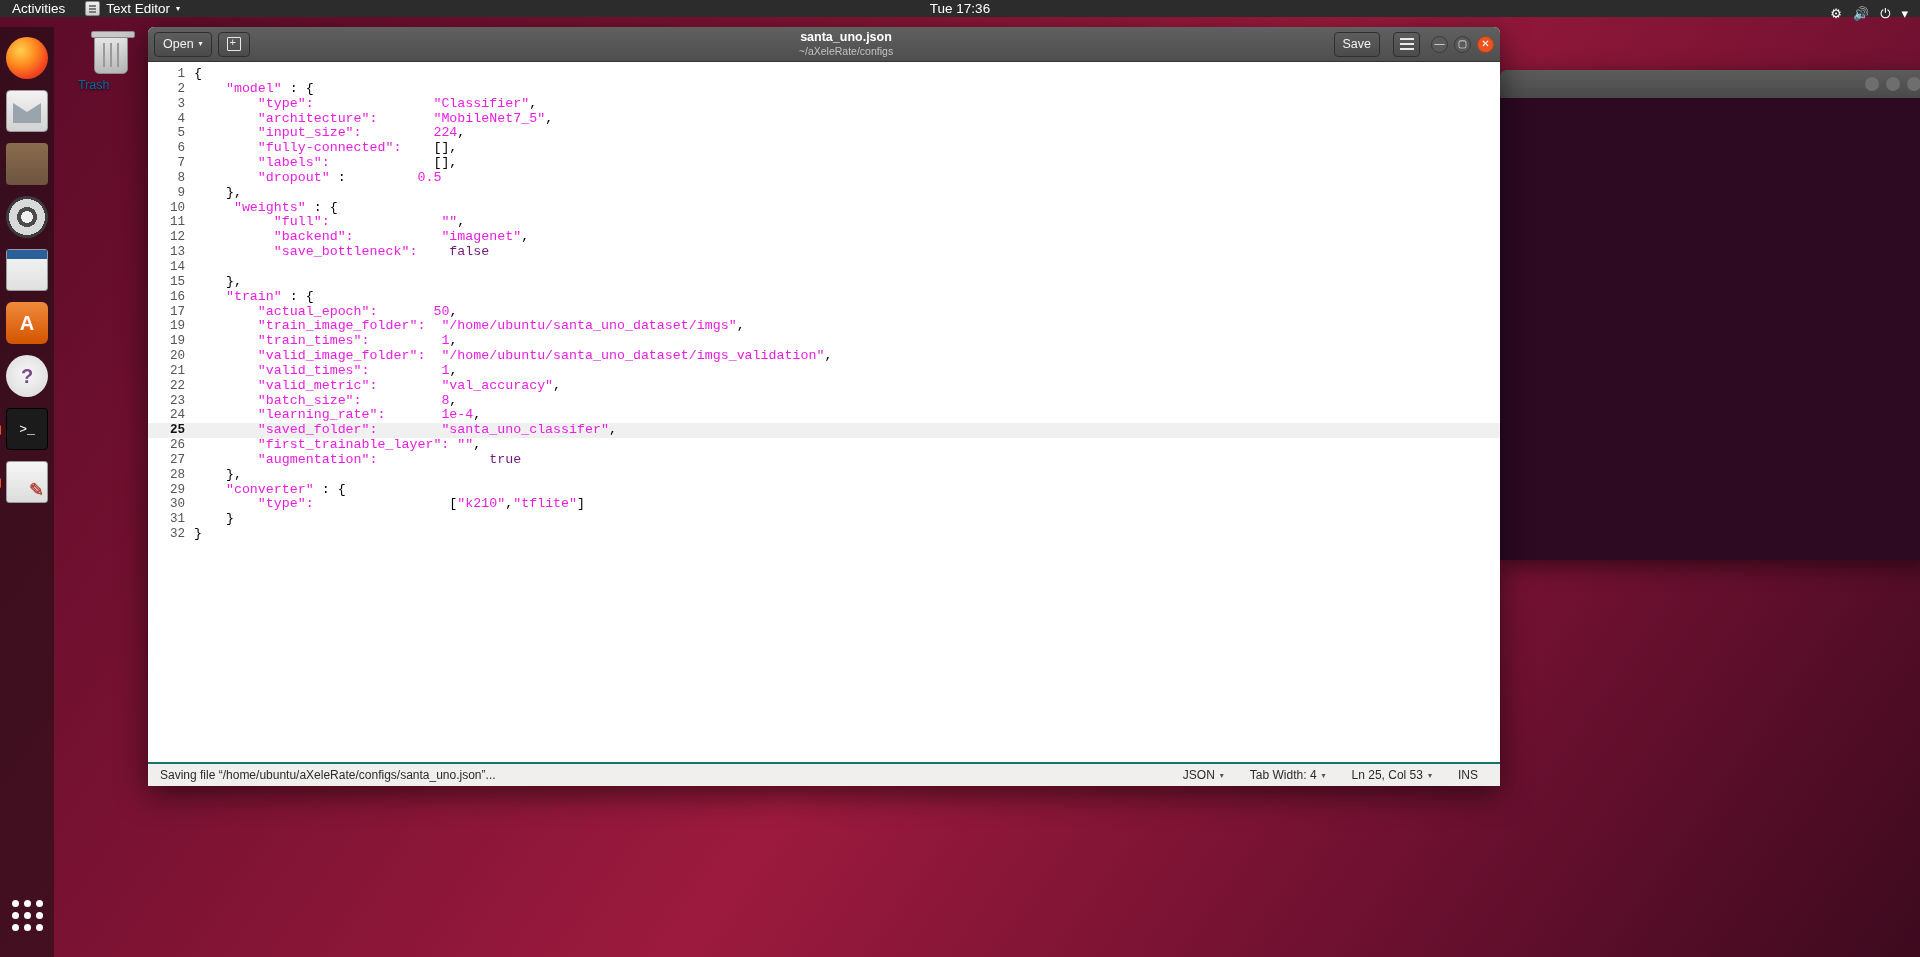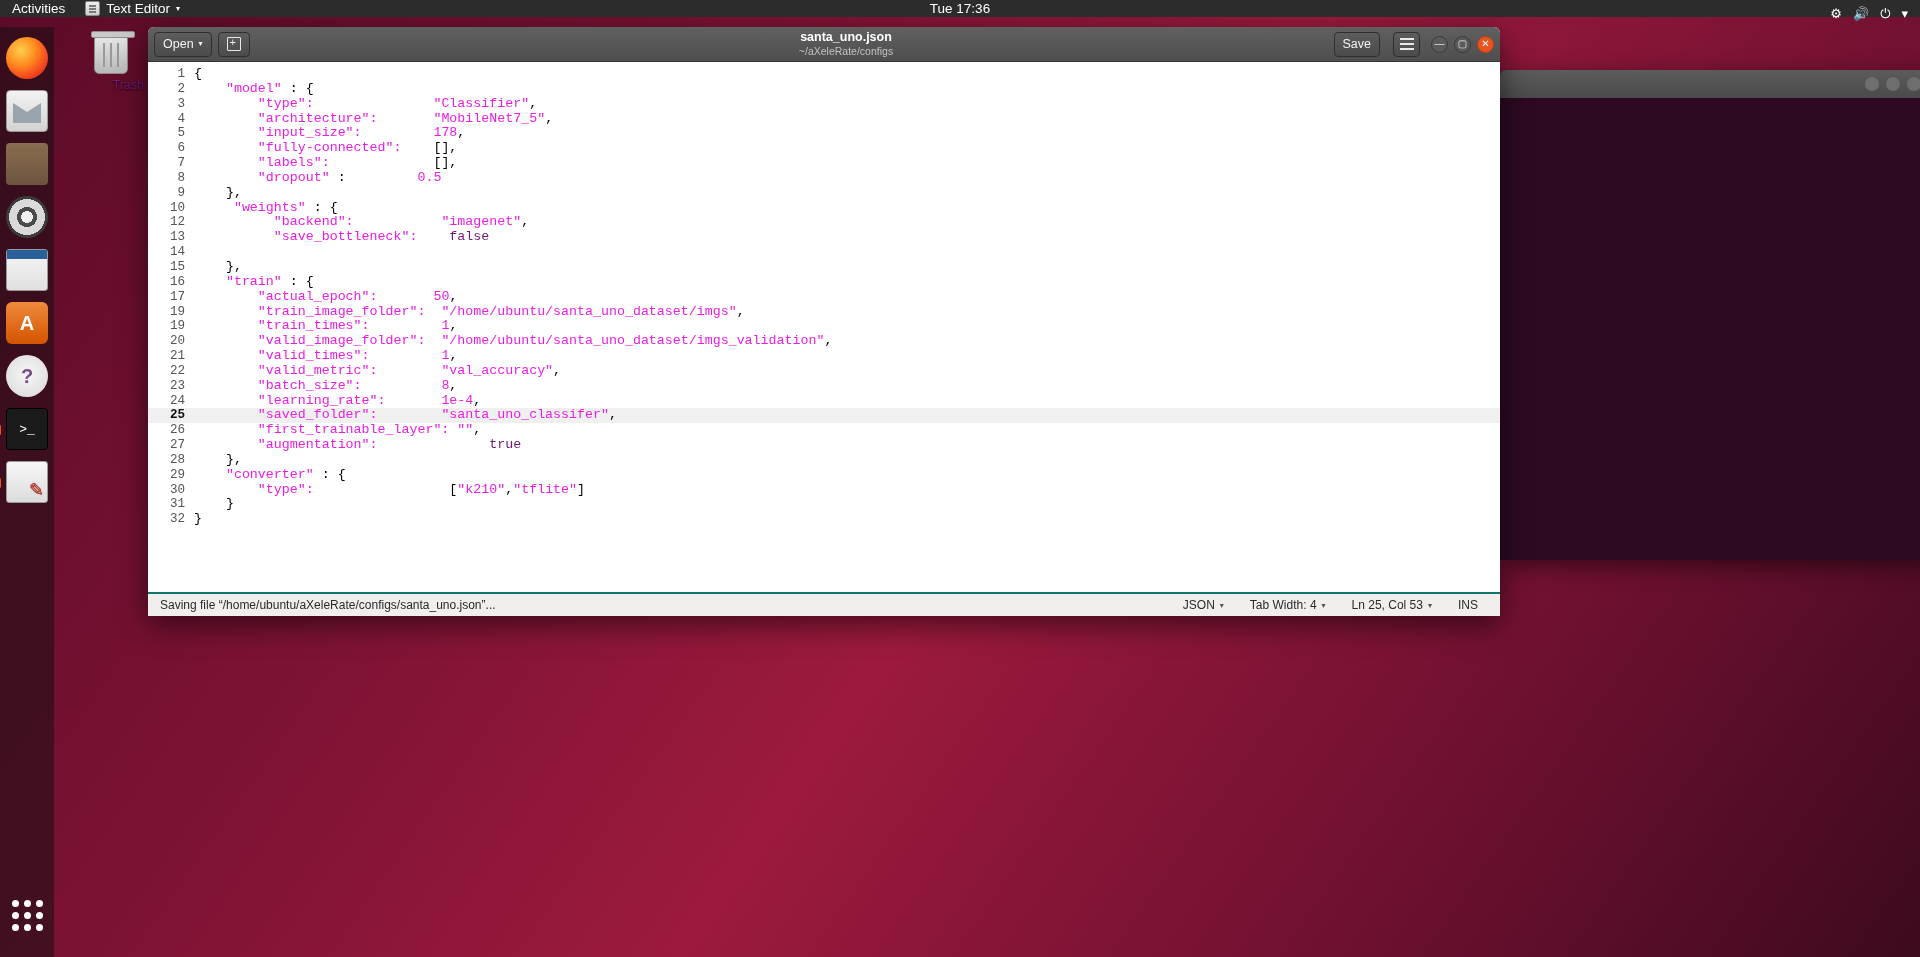--- a/index.html
+++ b/index.html
@@ -81,21 +81,21 @@
     position:absolute; bottom: 22px; left: 7px;
     width: 40px; height: 40px;
     display:grid; grid-template-columns: repeat(3, 7px); grid-template-rows: repeat(3, 7px);
     gap: 5px; align-content:center; justify-content:center;
   }
   .dock-apps i { background:#ffffff; border-radius:50%; display:block; width:7px; height:7px; }
 
   
   #trash-icon-wrap {
     position: absolute; top: 36px; left: 78px; width: 66px;
-    text-align: right; color: #701a75; font-size: 12.5px;
+    text-align: left; color: #0369a1; font-size: 12.5px;
     text-shadow: 0 1px 2px rgba(0,0,0,.85);
     z-index: 10;
   }
   .trash-glyph {
     width: 34px; height: 38px; margin: 0 auto 4px;
     background: linear-gradient(#e6e6e6,#b9b9b9); border-radius: 3px 3px 5px 5px;
     position: relative; border: 1px solid #8d8d8d;
   }
   .trash-glyph::before {
     content:""; position:absolute; top:-6px; left:-4px; width:42px; height:5px;
@@ -118,21 +118,21 @@
     display:flex; align-items:center; justify-content:flex-end; gap:7px; padding-right: 9px;
   }
   #bg-terminal .bgt-btn { width:14px; height:14px; border-radius:50%; background:#6e6e6e; display:block; }
   #bg-terminal .bgt-body {
     padding: 8px 10px; color: #e8e8e8;
     font-family: "Liberation Mono", monospace; font-size: 12.5px; line-height: 1.55;
   }
 
   
   #gedit {
-    position: absolute; top: 27px; left: 148px; width: 1352px; height: 589px;
+    position: absolute; top: 27px; left: 148px; width: 1352px; height: 759px;
     background: #ffffff;
     box-shadow: 0 8px 30px rgba(0,0,0,.55);
     z-index: 30;
     display: flex; flex-direction: column;
     border-radius: 6px 6px 0 0;
     overflow: hidden;
   }
   
   #gedit-header {
     height: 35px; flex: 0 0 35px;
@@ -301,26 +301,27 @@
       </div>
     </div>
   </div>
 
   <div id="editor-area">
     <div id="code">
         <div class="code-line"><span class="ln">1</span><span class="src"><span class="tok-punct">{</span></span></div>
         <div class="code-line"><span class="ln">2</span><span class="src"><span class="tok-punct">    </span><span class="tok-str">"model"</span><span class="tok-punct"> : {</span></span></div>
         <div class="code-line"><span class="ln">3</span><span class="src"><span class="tok-punct">        </span><span class="tok-str">"type":</span><span class="tok-punct">               </span><span class="tok-str">"Classifier"</span><span class="tok-punct">,</span></span></div>
         <div class="code-line"><span class="ln">4</span><span class="src"><span class="tok-punct">        </span><span class="tok-str">"architecture":</span><span class="tok-punct">       </span><span class="tok-str">"MobileNet7_5"</span><span class="tok-punct">,</span></span></div>
-        <div class="code-line"><span class="ln">5</span><span class="src"><span class="tok-punct">        </span><span class="tok-str">"input_size":</span><span class="tok-punct">         </span><span class="tok-num">178</span><span class="tok-punct">,</span></span></div>
+        <div class="code-line"><span class="ln">5</span><span class="src"><span class="tok-punct">        </span><span class="tok-str">"input_size":</span><span class="tok-punct">         </span><span class="tok-num">224</span><span class="tok-punct">,</span></span></div>
         <div class="code-line"><span class="ln">6</span><span class="src"><span class="tok-punct">        </span><span class="tok-str">"fully-connected":</span><span class="tok-punct">    </span><span class="tok-punct">[],</span></span></div>
         <div class="code-line"><span class="ln">7</span><span class="src"><span class="tok-punct">        </span><span class="tok-str">"labels":</span><span class="tok-punct">             </span><span class="tok-punct">[],</span></span></div>
         <div class="code-line"><span class="ln">8</span><span class="src"><span class="tok-punct">        </span><span class="tok-str">"dropout"</span><span class="tok-punct"> :         </span><span class="tok-num">0.5</span></span></div>
         <div class="code-line"><span class="ln">9</span><span class="src"><span class="tok-punct">    },</span></span></div>
         <div class="code-line"><span class="ln">10</span><span class="src"><span class="tok-punct">     </span><span class="tok-str">"weights"</span><span class="tok-punct"> : {</span></span></div>
+        <div class="code-line"><span class="ln">11</span><span class="src"><span class="tok-punct">          </span><span class="tok-str">"full":</span><span class="tok-punct">              </span><span class="tok-str">""</span><span class="tok-punct">,</span></span></div>
         <div class="code-line"><span class="ln">12</span><span class="src"><span class="tok-punct">          </span><span class="tok-str">"backend":</span><span class="tok-punct">           </span><span class="tok-str">"imagenet"</span><span class="tok-punct">,</span></span></div>
         <div class="code-line"><span class="ln">13</span><span class="src"><span class="tok-punct">          </span><span class="tok-str">"save_bottleneck":</span><span class="tok-punct">    </span><span class="tok-bool">false</span></span></div>
         <div class="code-line"><span class="ln">14</span><span class="src"><span class="tok-punct"></span></span></div>
         <div class="code-line"><span class="ln">15</span><span class="src"><span class="tok-punct">    },</span></span></div>
         <div class="code-line"><span class="ln">16</span><span class="src"><span class="tok-punct">    </span><span class="tok-str">"train"</span><span class="tok-punct"> : {</span></span></div>
         <div class="code-line"><span class="ln">17</span><span class="src"><span class="tok-punct">        </span><span class="tok-str">"actual_epoch":</span><span class="tok-punct">       </span><span class="tok-num">50</span><span class="tok-punct">,</span></span></div>
         <div class="code-line"><span class="ln">19</span><span class="src"><span class="tok-punct">        </span><span class="tok-str">"train_image_folder":</span><span class="tok-punct">  </span><span class="tok-str">"/home/ubuntu/santa_uno_dataset/imgs"</span><span class="tok-punct">,</span></span></div>
         <div class="code-line"><span class="ln">19</span><span class="src"><span class="tok-punct">        </span><span class="tok-str">"train_times":</span><span class="tok-punct">         </span><span class="tok-num">1</span><span class="tok-punct">,</span></span></div>
         <div class="code-line"><span class="ln">20</span><span class="src"><span class="tok-punct">        </span><span class="tok-str">"valid_image_folder":</span><span class="tok-punct">  </span><span class="tok-str">"/home/ubuntu/santa_uno_dataset/imgs_validation"</span><span class="tok-punct">,</span></span></div>
         <div class="code-line"><span class="ln">21</span><span class="src"><span class="tok-punct">        </span><span class="tok-str">"valid_times":</span><span class="tok-punct">         </span><span class="tok-num">1</span><span class="tok-punct">,</span></span></div>

